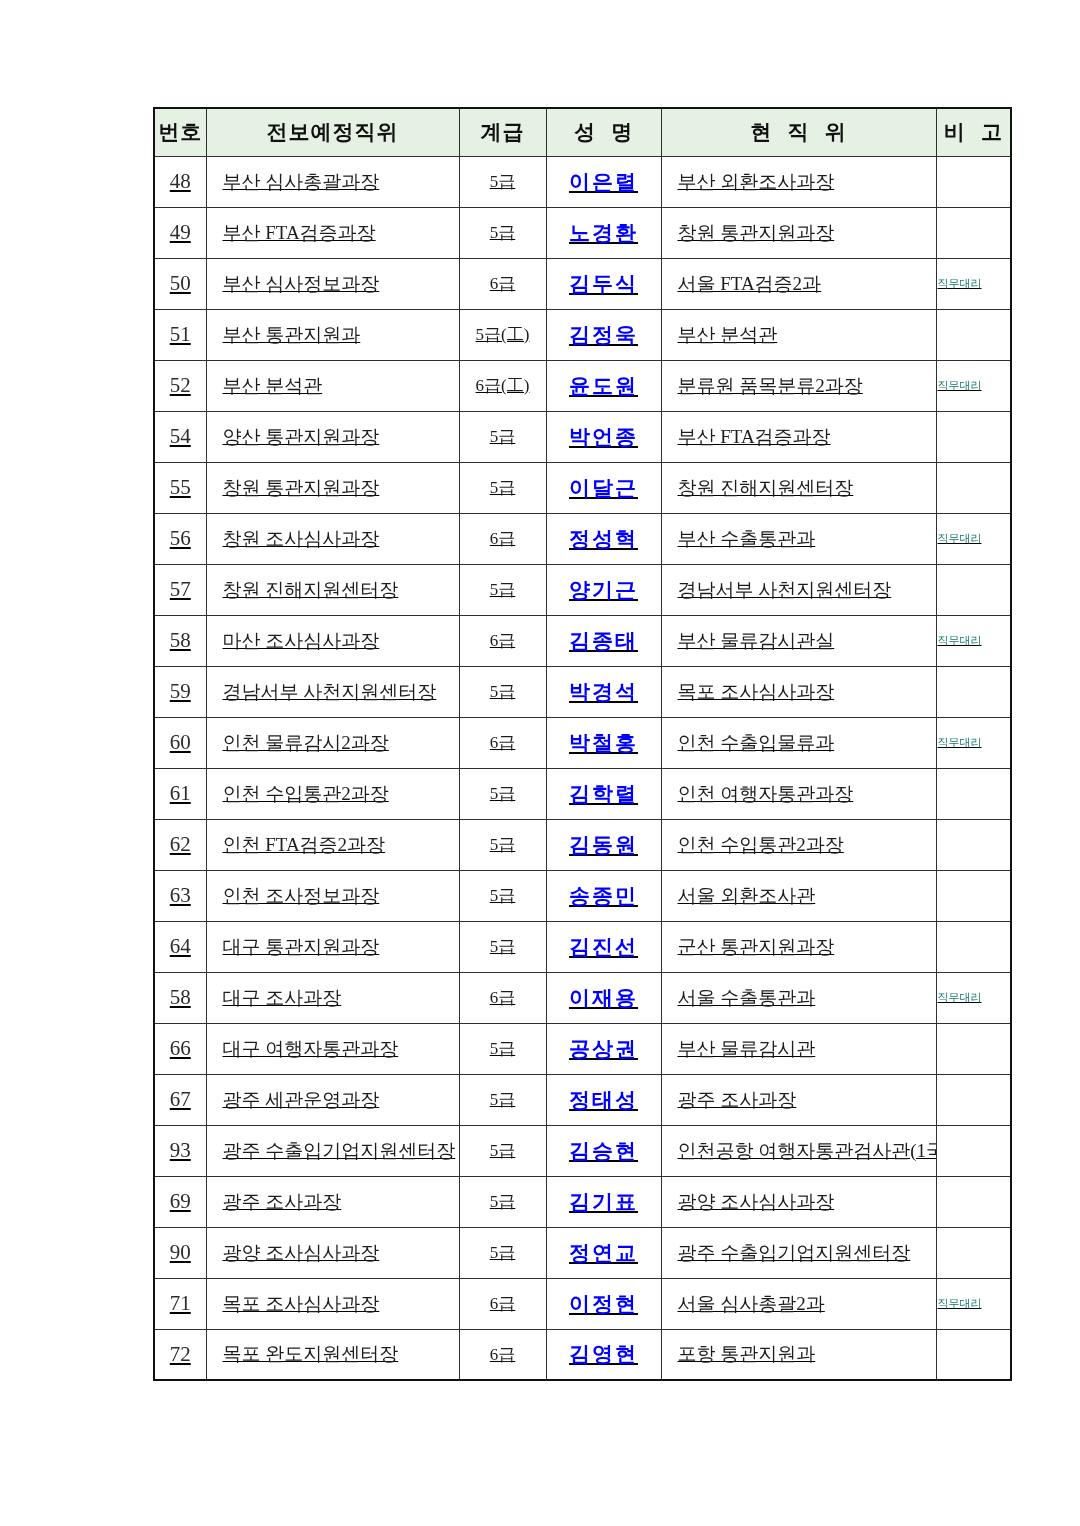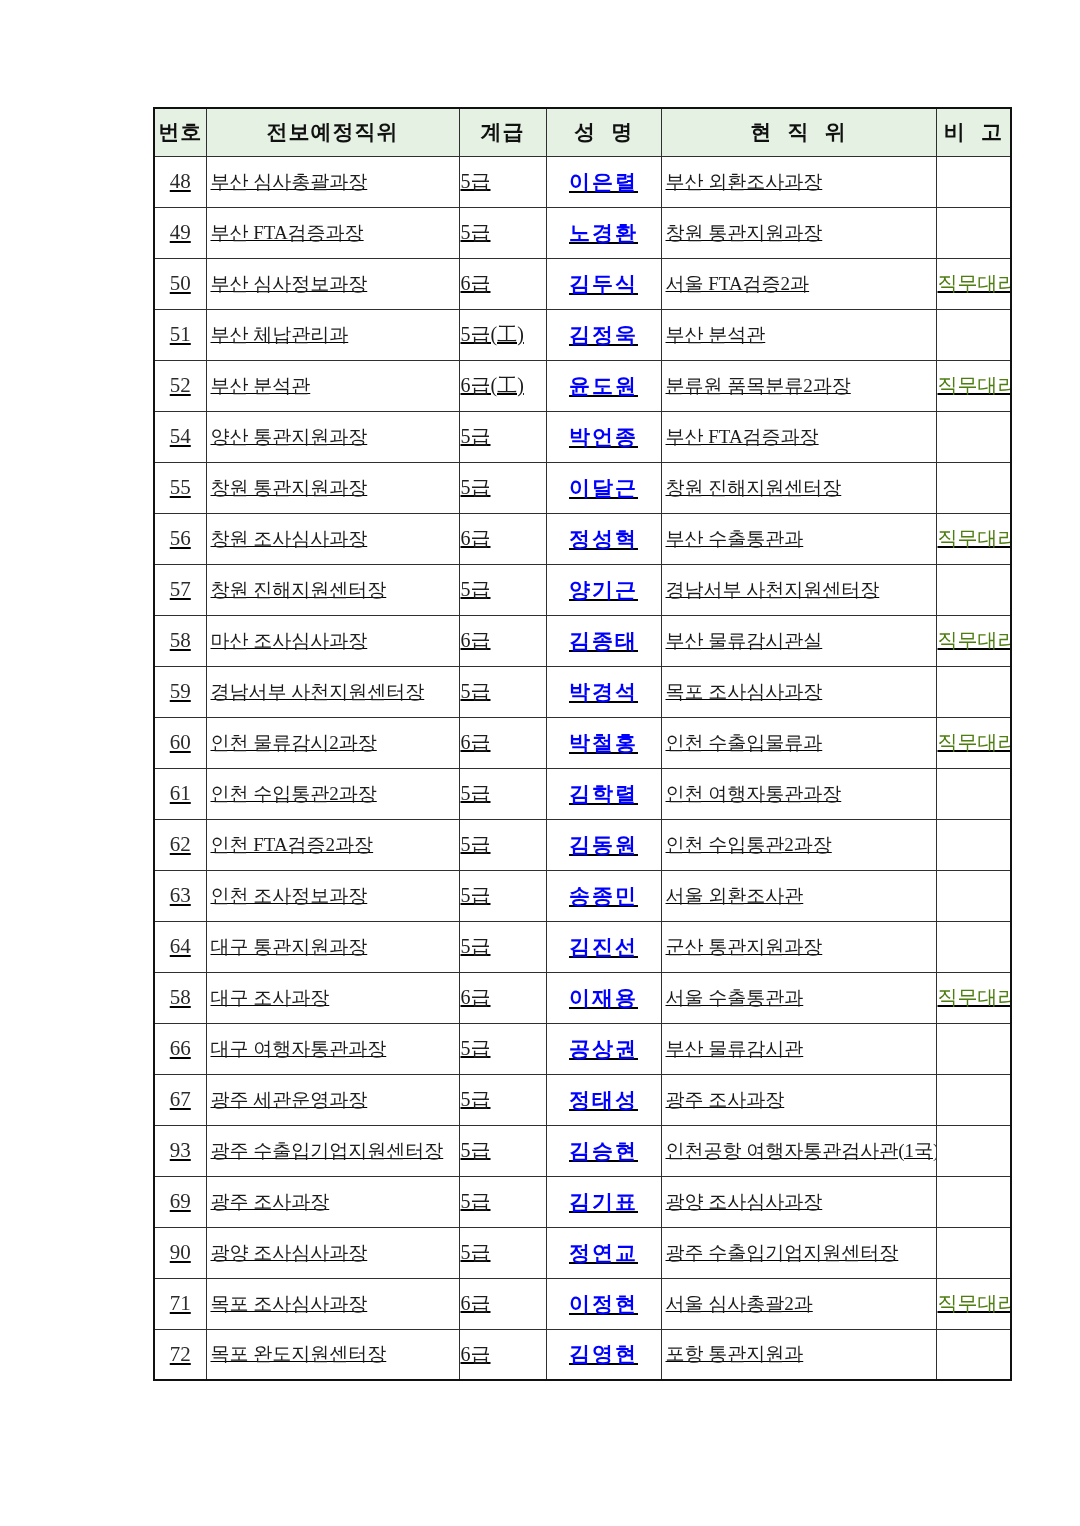--- a/index.html
+++ b/index.html
@@ -50,40 +50,41 @@
     word-spacing: 9px;
     letter-spacing: 1px;
   }
   td.col-no {
     text-align: center;
     font-size: 21px;
     color: #2b2b2b;
   }
   td.col-planned, td.col-current {
     text-align: left;
-    padding-left: 4px;
+    padding-left: 16px;
     font-size: 19px;
     color: #1c1c1c;
   }
   td.col-rank {
-    font-size: 20px;
+    text-align: center;
+    font-size: 17px;
     color: #1c1c1c;
   }
   td.col-name {
     text-align: center;
     font-size: 21px;
     font-weight: bold;
     letter-spacing: 2px;
     color: var(--name-color, #0000ff);
     font-family: "DejaVu Sans", "Liberation Sans", sans-serif;
   }
   td.col-note {
-    text-align: right;
-    font-size: 20px;
-    color: #4d7c0f;
+    text-align: left;
+    font-size: 11px;
+    color: #0f766e;
   }
 </style>
 </head>
 <body>
 
 <div class="page">
   <table class="transfer-table">
     <colgroup>
       <col style="width:52px">
       <col style="width:253px">
@@ -122,21 +123,21 @@
         <tr>
           <td class="col-no">50</td>
           <td class="col-planned">부산 심사정보과장</td>
           <td class="col-rank">6급</td>
           <td class="col-name">김두식</td>
           <td class="col-current">서울 FTA검증2과</td>
           <td class="col-note">직무대리</td>
         </tr>
         <tr>
           <td class="col-no">51</td>
-          <td class="col-planned">부산 체납관리과</td>
+          <td class="col-planned">부산 통관지원과</td>
           <td class="col-rank">5급(工)</td>
           <td class="col-name">김정욱</td>
           <td class="col-current">부산 분석관</td>
           <td class="col-note"></td>
         </tr>
         <tr>
           <td class="col-no">52</td>
           <td class="col-planned">부산 분석관</td>
           <td class="col-rank">6급(工)</td>
           <td class="col-name">윤도원</td>

